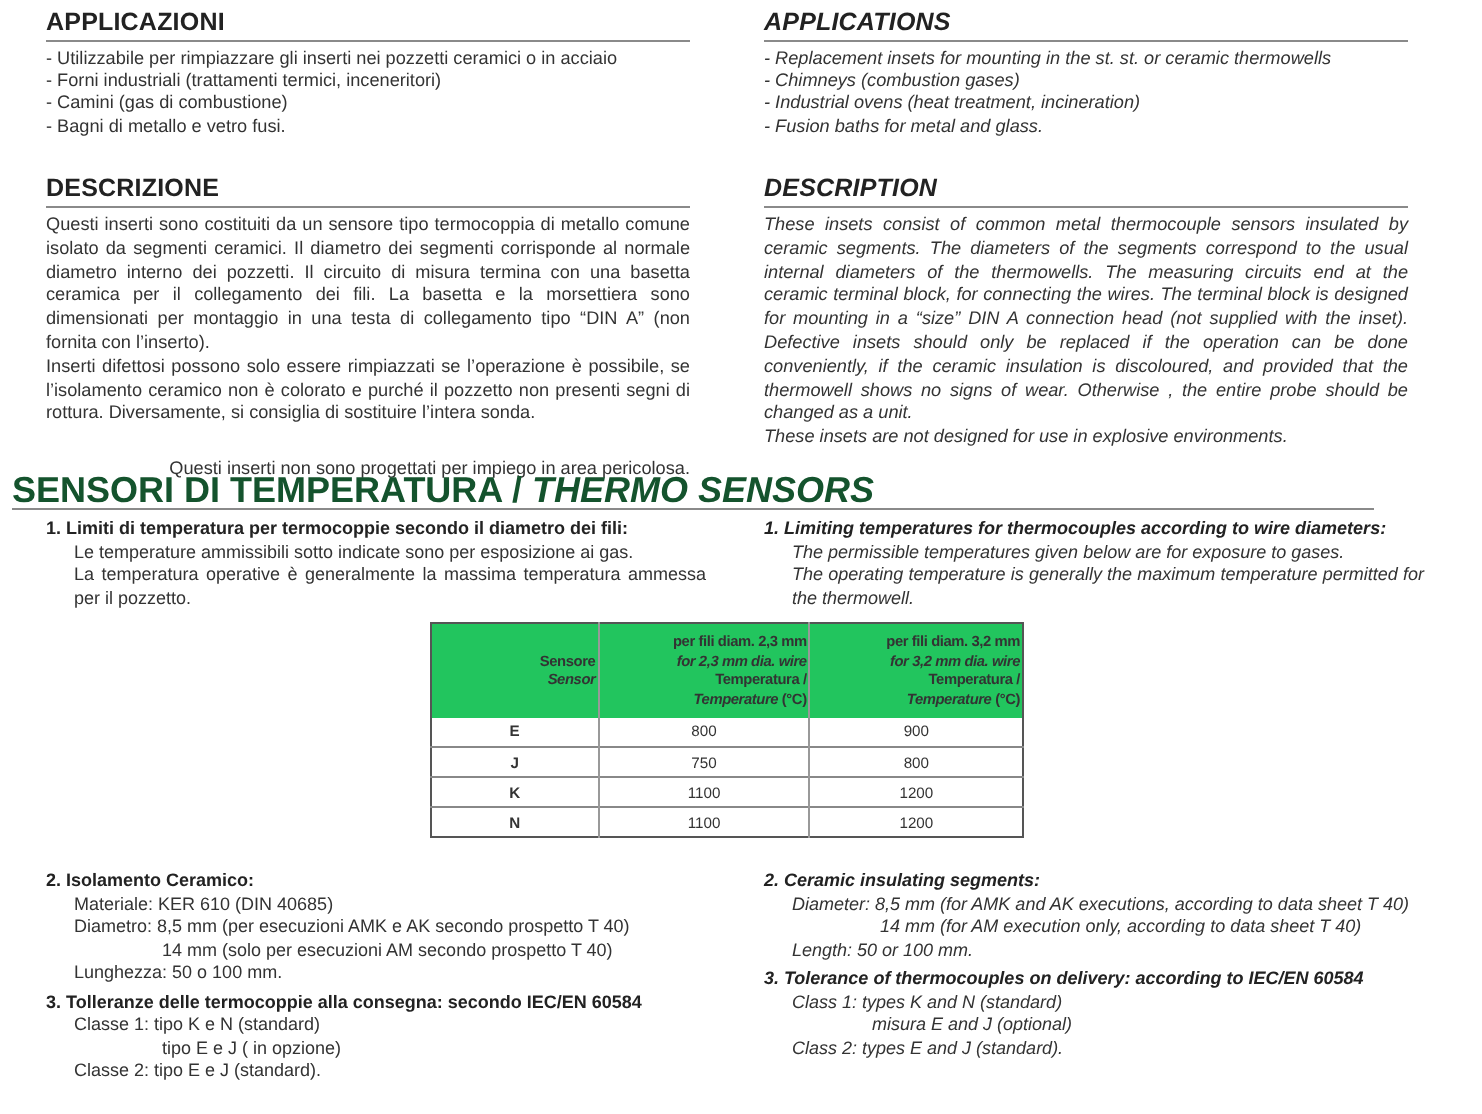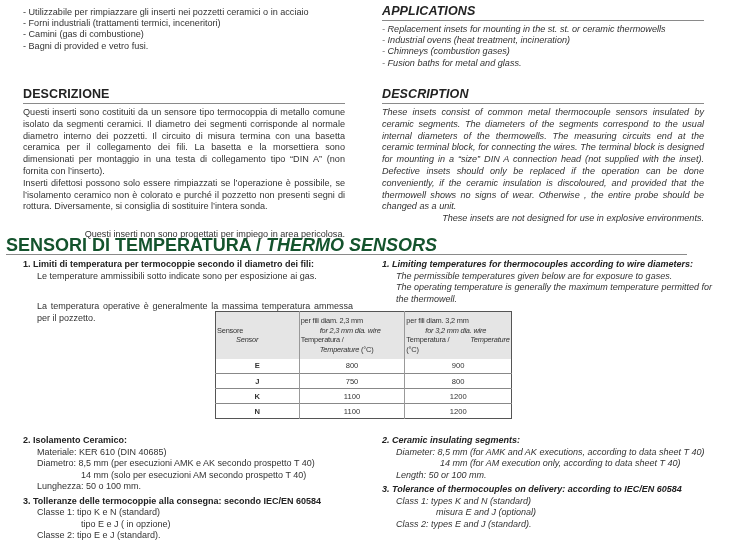--- a/index.html
+++ b/index.html
@@ -38,79 +38,80 @@
   .sub .ind2 { padding-left: 58px; }
   .sub .ind3 { padding-left: 58px; }
   .sub .just { text-align: justify; }
 
   table.temps {
     position: absolute; left: 215px; top: 311px; width: 297px;
     border-collapse: collapse; border: 1.5px solid #555;
     font-family: "Liberation Sans", sans-serif; font-size: 7.4px; color: #333;
   }
   table.temps th {
-    background: #e5e5e5; font-weight: normal; line-height: 9.5px; height: 47px;
-    border-right: 1px solid #999; padding: 0 1px; text-align: left; vertical-align: middle;
+    background: #22c55e; font-weight: bold; line-height: 9.5px; height: 47px;
+    border-right: 1px solid #999; padding: 0 1px; text-align: right; vertical-align: middle;
     letter-spacing: -0.2px;
   }
   table.temps th:last-child { border-right: none; }
   table.temps th .it { font-style: italic; margin-left: 19px; }
   table.temps td {
     height: 15px; text-align: center; border-top: 1px solid #888; border-right: 1px solid #999;
     font-size: 7.6px;
   }
   table.temps td:last-child { border-right: none; }
   table.temps td.sensor { font-weight: bold; }
   table.temps tr.first td { border-top: none; }
 </style>
 </head>
 <body>
 
 <section class="col col-left" style="top:4px;">
+  <h2 class="h2">APPLICAZIONI</h2>
   <div class="list">
     <div>- Utilizzabile per rimpiazzare gli inserti nei pozzetti ceramici o in acciaio</div>
     <div>- Forni industriali (trattamenti termici, inceneritori)</div>
     <div>- Camini (gas di combustione)</div>
-    <div>- Bagni di provided e vetro fusi.</div>
+    <div>- Bagni di metallo e vetro fusi.</div>
   </div>
 </section>
 
 <section class="col col-right" style="top:4px;">
   <h2 class="h2 it">APPLICATIONS</h2>
   <div class="list it">
     <div>- Replacement insets for mounting in the st. st. or ceramic thermowells</div>
+    <div>- Chimneys (combustion gases)</div>
     <div>- Industrial ovens (heat treatment, incineration)</div>
-    <div>- Chimneys (combustion gases)</div>
     <div>- Fusion baths for metal and glass.</div>
   </div>
 </section>
 
 <section class="col col-left" style="top:87px;">
   <h2 class="h2">DESCRIZIONE</h2>
   <div class="para">
     <p>Questi inserti sono costituiti da un sensore tipo termocoppia di metallo comune isolato da segmenti ceramici. Il diametro dei segmenti corrisponde al normale diametro interno dei pozzetti. Il circuito di misura termina con una basetta ceramica per il collegamento dei fili. La basetta e la morsettiera sono dimensionati per montaggio in una testa di collegamento tipo “DIN A” (non fornita con l’inserto).</p>
     <p>Inserti difettosi possono solo essere rimpiazzati se l’operazione è possibile, se l’isolamento ceramico non è colorato e purché il pozzetto non presenti segni di rottura. Diversamente, si consiglia di sostituire l’intera sonda.</p>
     <p style="text-align:right;margin-top:16px;">Questi inserti non sono progettati per impiego in area pericolosa.</p>
   </div>
 </section>
 
 <section class="col col-right" style="top:87px;">
   <h2 class="h2 it">DESCRIPTION</h2>
   <div class="para it">
     <p>These insets consist of common metal thermocouple sensors insulated by ceramic segments. The diameters of the segments correspond to the usual internal diameters of the thermowells. The measuring circuits end at the ceramic terminal block, for connecting the wires. The terminal block is designed for mounting in a “size” DIN A connection head (not supplied with the inset). Defective insets should only be replaced if the operation can be done conveniently, if the ceramic insulation is discoloured, and provided that the thermowell shows no signs of wear. Otherwise , the entire probe should be changed as a unit.</p>
-    <p style="text-align:right;">These insets are not designed for use in explosive environments.</p>
+    <p style="text-align:left;">These insets are not designed for use in explosive environments.</p>
   </div>
 </section>
 
 <h2 class="sens-title"><span>SENSORI DI TEMPERATURA / </span><span class="en">THERMO SENSORS</span></h2>
 
 <div class="sub" style="left:23px; top:259px; width:330px;">
   <div class="head">1. Limiti di temperatura per termocoppie secondo il diametro dei fili:</div>
   <div class="ind">Le temperature ammissibili sotto indicate sono per esposizione ai gas.</div>
-  <div class="ind just" style="text-align-last:left;margin-top:19px;">La temperatura operative è generalmente la massima temperatura ammessa per il pozzetto.</div>
+  <div class="ind just" style="text-align-last:left;">La temperatura operative è generalmente la massima temperatura ammessa per il pozzetto.</div>
 </div>
 
 <div class="sub it" style="left:382px; top:259px; width:330px;">
   <div class="head">1. Limiting temperatures for thermocouples according to wire diameters:</div>
   <div class="ind">The permissible temperatures given below are for exposure to gases.</div>
   <div class="ind just">The operating temperature is generally the maximum temperature permitted for the thermowell.</div>
 </div>
 
 <table class="temps">
   <colgroup>

